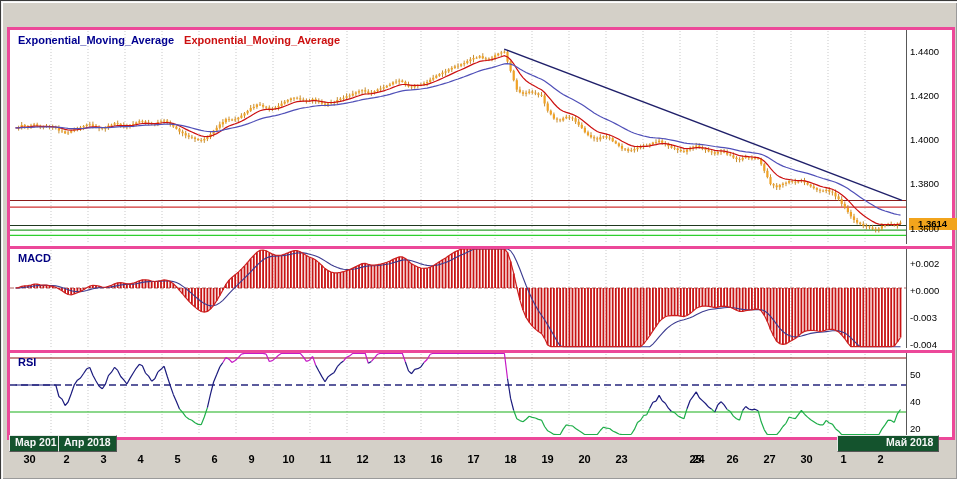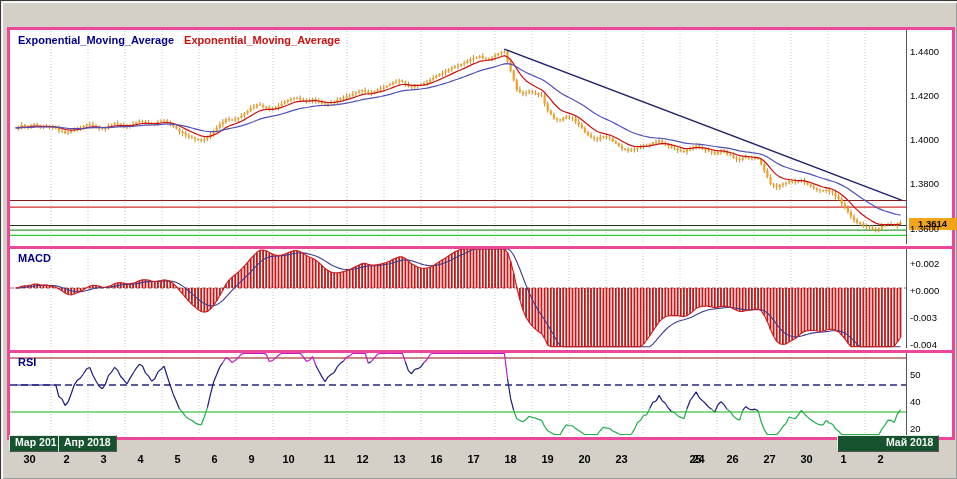--- a/index.html
+++ b/index.html
@@ -473,21 +473,21 @@
       <div class="mbadge" style="left: 51px;">Апр 2018</div>
       <div class="mbadge" style="left: 830px; padding-left: 48px;">Май 2018</div>
       <div class="day" style="left: 12.5px;">30</div>
       <div class="day" style="left: 49.5px;">2</div>
       <div class="day" style="left: 86.5px;">3</div>
       <div class="day" style="left: 123.5px;">4</div>
       <div class="day" style="left: 160.5px;">5</div>
       <div class="day" style="left: 197.5px;">6</div>
       <div class="day" style="left: 234.5px;">9</div>
       <div class="day" style="left: 271.5px;">10</div>
-      <div class="day" style="left: 308.5px; text-align: right;">11</div>
+      <div class="day" style="left: 308.5px;">11</div>
       <div class="day" style="left: 345.5px;">12</div>
       <div class="day" style="left: 382.5px;">13</div>
       <div class="day" style="left: 419.5px;">16</div>
       <div class="day" style="left: 456.5px;">17</div>
       <div class="day" style="left: 493.5px;">18</div>
       <div class="day" style="left: 530.5px;">19</div>
       <div class="day" style="left: 567.5px;">20</div>
       <div class="day" style="left: 604.5px;">23</div>
       <div class="day" style="left: 641.5px; margin-left: 40px;">24</div>
       <div class="day" style="left: 678.5px;">25</div>

